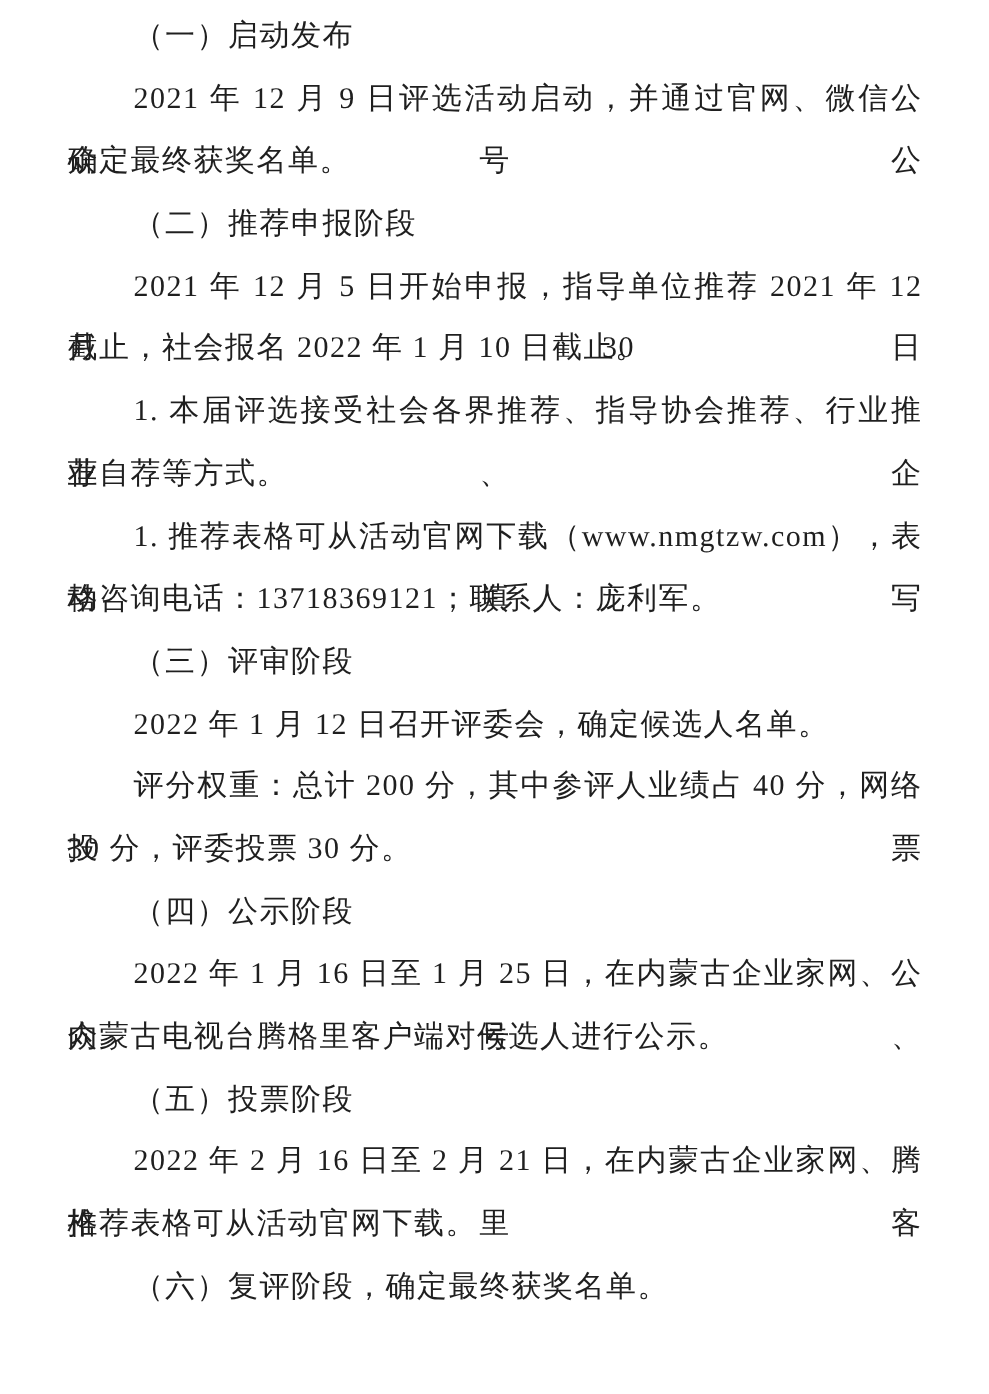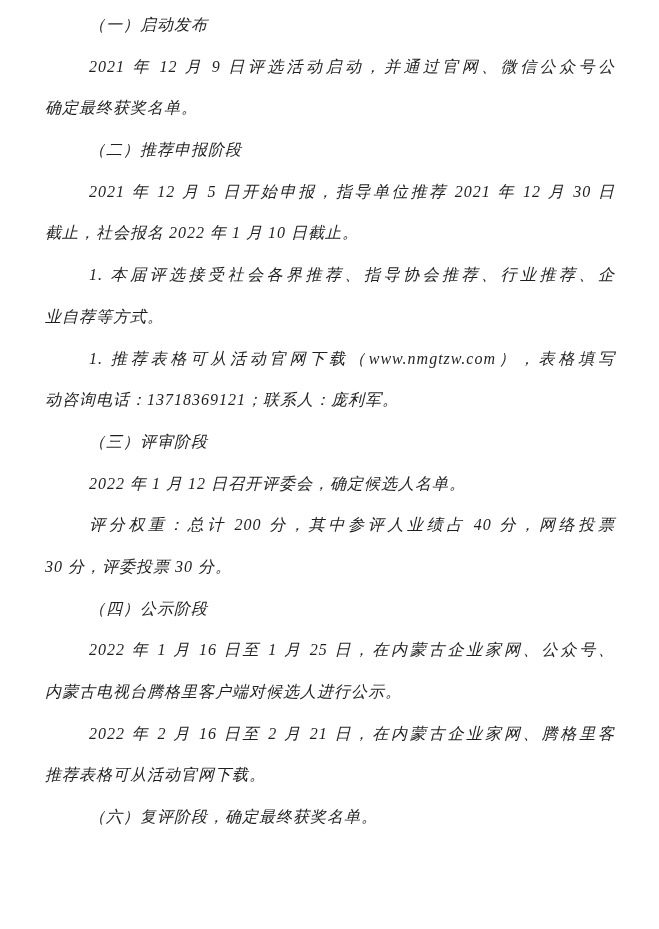--- a/index.html
+++ b/index.html
@@ -16,27 +16,26 @@
     font-family: "Liberation Serif", "DejaVu Serif", serif;
   }
   .content {
     position: absolute;
     left: 45px;
     top: 4px;
     width: 570px;
     color: #1f1f1f;
   }
   .line {
-    font-size: 16px;
+    font-size: 20px;
     line-height: 41.7px;
     height: 41.7px;
     letter-spacing: 1px;
     white-space: nowrap;
     text-align: left;
-    font-style: italic;
   }
   .line.justify {
     white-space: normal;
     text-align: justify;
     text-align-last: justify;
   }
   .line.indent {
     text-indent: 44px;
   }
 </style>
@@ -55,17 +54,18 @@
       <div class="line">业自荐等方式。</div>
       <div class="line indent justify">1. 推荐表格可从活动官网下载（www.nmgtzw.com），表格填写</div>
       <div class="line">动咨询电话：13718369121；联系人：庞利军。</div>
       <div class="line indent">（三）评审阶段</div>
       <div class="line indent">2022 年 1 月 12 日召开评委会，确定候选人名单。</div>
       <div class="line indent justify">评分权重：总计 200 分，其中参评人业绩占 40 分，网络投票</div>
       <div class="line">30 分，评委投票 30 分。</div>
       <div class="line indent">（四）公示阶段</div>
       <div class="line indent justify">2022 年 1 月 16 日至 1 月 25 日，在内蒙古企业家网、公众号、</div>
       <div class="line">内蒙古电视台腾格里客户端对候选人进行公示。</div>
+      <div class="line indent">（五）投票阶段</div>
       <div class="line indent justify">2022 年 2 月 16 日至 2 月 21 日，在内蒙古企业家网、腾格里客</div>
       <div class="line">推荐表格可从活动官网下载。</div>
       <div class="line indent">（六）复评阶段，确定最终获奖名单。</div>
     </div>
 </div>
 
 </body></html>

